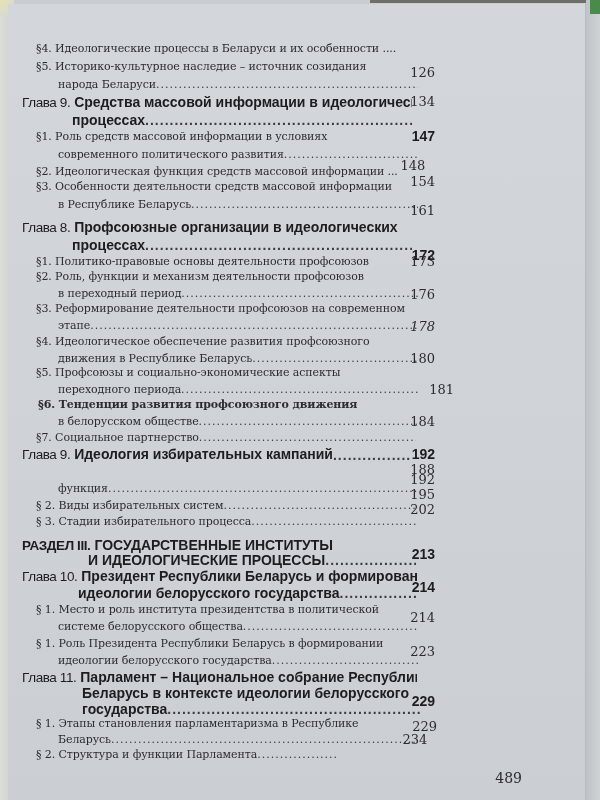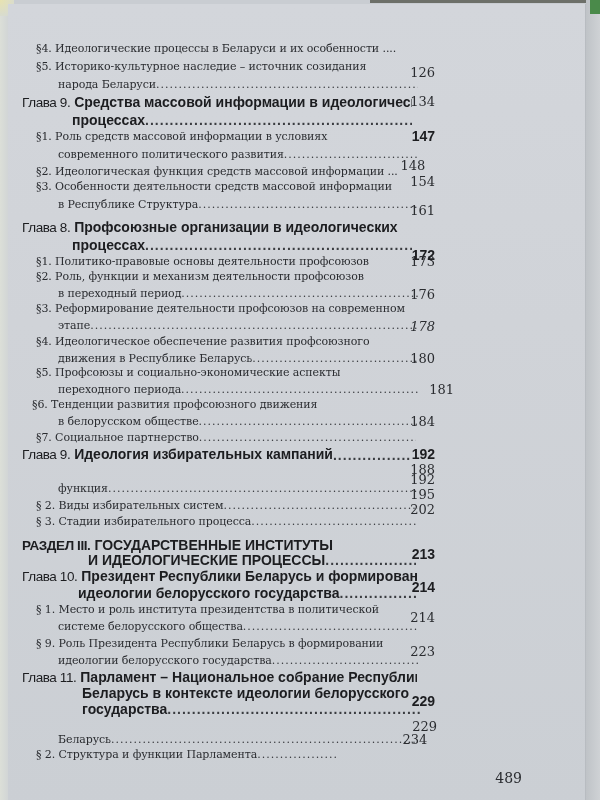--- a/index.html
+++ b/index.html
@@ -99,21 +99,21 @@
 
   <div class="line serif" style="left:36px; top:163px;">
     <span>§2. Идеологическая функция средств массовой информации ...</span>
   </div>
   <div class="page-num" style="left:391px; top:173px;">154</div>
 
   <div class="line serif" style="left:36px; top:178px;">
     <span>§3. Особенности деятельности средств массовой информации</span>
   </div>
   <div class="line serif" style="left:58px; top:196px; width:360px;">
-    <span>в Республике Структура</span><span class="dots">..................................................................</span>
+    <span>в Республике Беларусь</span><span class="dots">..................................................................</span>
   </div>
   <div class="page-num" style="left:391px; top:202px;">161</div>
 
   <div class="line sans" style="left:22px; top:218px; width:390px;">
     <span class="prefix">Глава 8.</span>
     <span>Профсоюзные организации  в идеологических</span>
   </div>
   <div class="line sans" style="left:72px; top:236px; width:340px;">
     <span>процессах</span><span class="dots">.........................................................</span>
   </div>
@@ -149,21 +149,21 @@
   <div class="page-num" style="left:391px; top:350px;">180</div>
 
   <div class="line serif" style="left:36px; top:364px;">
     <span>§5. Профсоюзы и социально-экономические аспекты</span>
   </div>
   <div class="line serif" style="left:58px; top:381px; width:360px;">
     <span>переходного периода</span><span class="dots"> ...............................................................</span>
   </div>
   <div class="page-num" style="left:410px; top:381px;">181</div>
 
-  <div class="line serif" style="left:32px; top:396px;">
+  <div class="line serif" style="left:38px; top:396px;font-weight:bold;">
     <span>§6. Тенденции развития профсоюзного движения</span>
   </div>
   <div class="line serif" style="left:58px; top:413px; width:360px;">
     <span>в белорусском  обществе</span><span class="dots"> ...................................................</span>
   </div>
   <div class="page-num" style="left:391px; top:413px;text-align:right;">184</div>
 
   <div class="line serif" style="left:36px; top:429px; width:380px;">
     <span>§7. Социальное партнерство</span><span class="dots"> ...........................................................................</span>
   </div>
@@ -210,39 +210,42 @@
 
   <div class="line serif" style="left:36px; top:601px;">
     <span>§ 1. Место и роль института президентства в политической</span>
   </div>
   <div class="line serif" style="left:58px; top:618px; width:360px;">
     <span>системе белорусского общества</span><span class="dots"> .........................................</span>
   </div>
   <div class="page-num" style="left:391px; top:609px;">214</div>
 
   <div class="line serif" style="left:36px; top:635px;">
-    <span>§ 9. Роль Президента Республики Беларусь в формировании</span>
+    <span>§ 1. Роль Президента Республики Беларусь в формировании</span>
   </div>
   <div class="line serif" style="left:58px; top:652px; width:360px;">
     <span>идеологии белорусского государства</span><span class="dots">..........................................</span>
   </div>
   <div class="page-num" style="left:391px; top:643px;">223</div>
 
   <div class="line sans" style="left:22px; top:668px; width:395px;">
     <span class="prefix">Глава 11.</span>
     <span>Парламент – Национальное собрание Республики</span>
   </div>
   <div class="line sans" style="left:82px; top:684px; width:340px;">
     <span>Беларусь в контексте идеологии белорусского</span>
   </div>
   <div class="line sans" style="left:82px; top:700px; width:338px;">
     <span>государства</span><span class="dots"> ....................................................</span>
   </div>
   <div class="page-num bold" style="left:391px; top:692px;">229</div>
 
+  <div class="line serif" style="left:36px; top:715px;">
+    <span>§ 1. Этапы становления парламентаризма в Республике</span>
+  </div>
   <div class="line serif" style="left:58px; top:731px; width:360px;">
     <span>Беларусь</span><span class="dots"> ..........................................................................</span>
   </div>
   <div class="page-num" style="left:393px; top:718px;">229</div>
 
   <div class="line serif" style="left:36px; top:746px; width:300px;">
     <span>§ 2. Структура и функции Парламента</span><span class="dots"> .......................</span>
   </div>
   <div class="page-num" style="left:393px; top:731px;text-align:center;">234</div>
 

